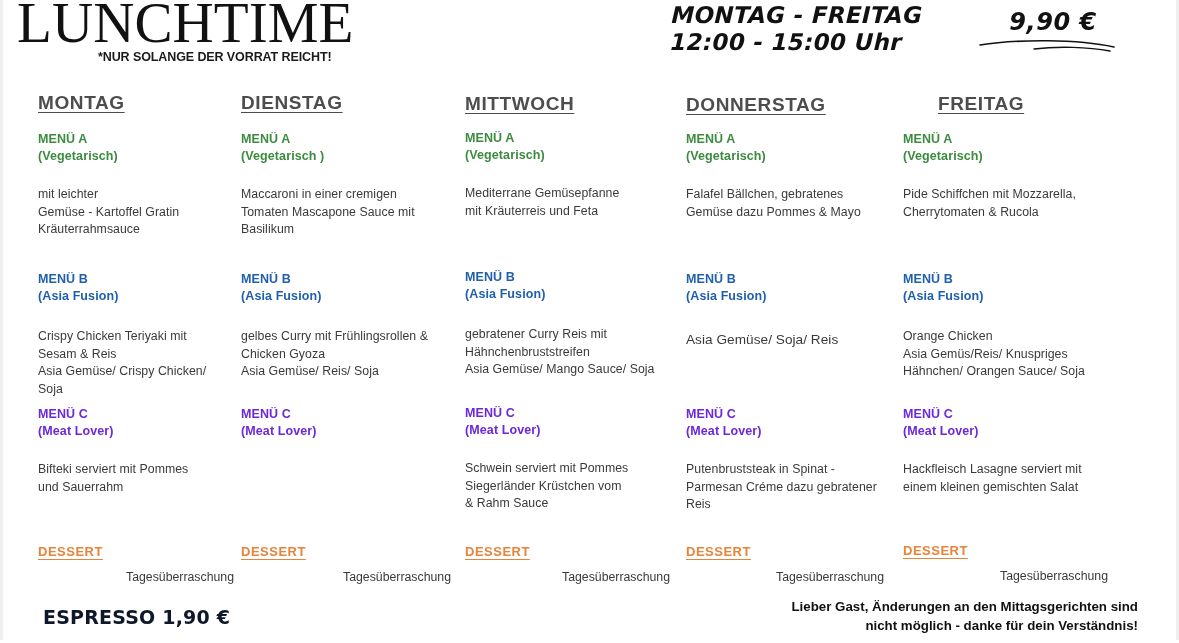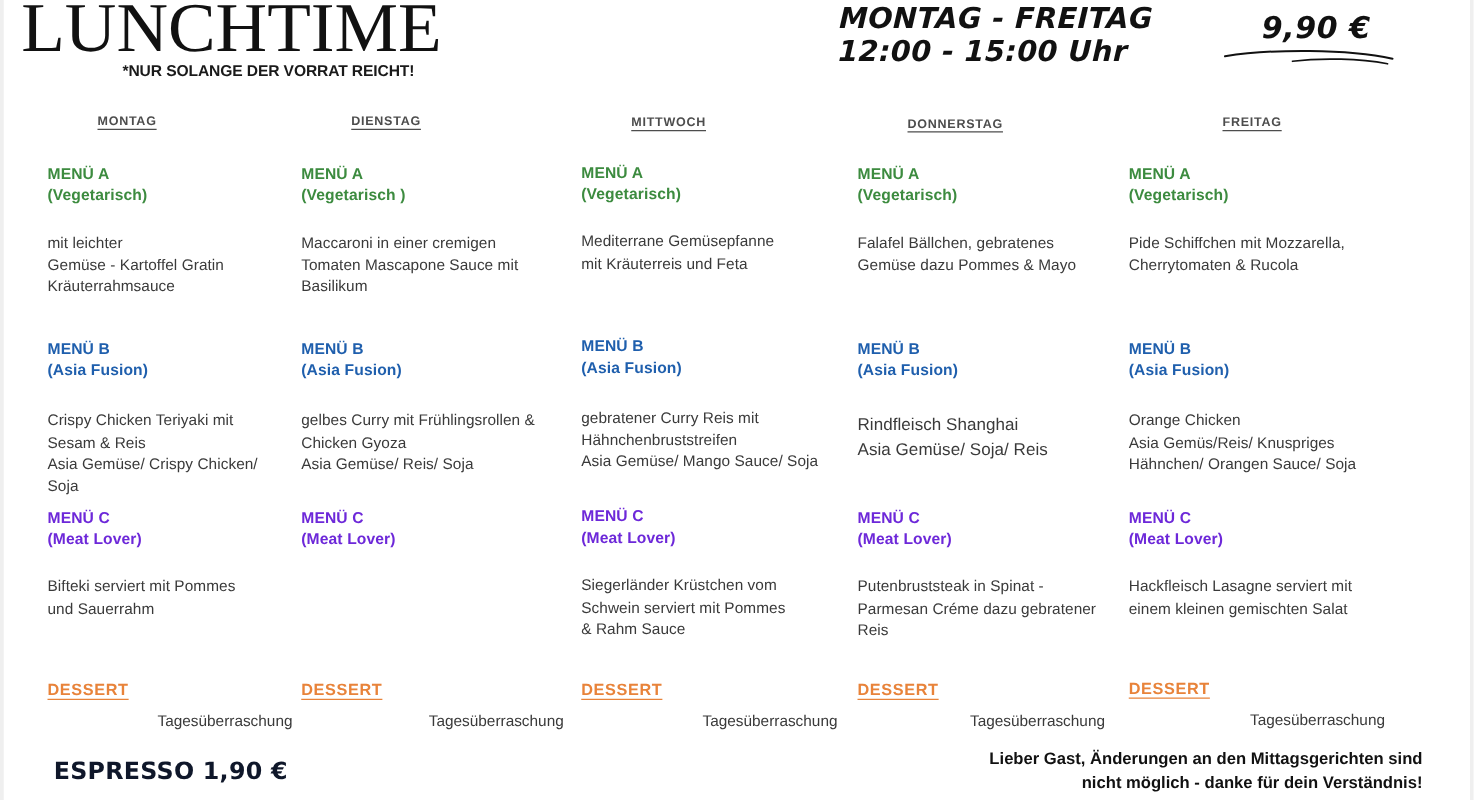--- a/index.html
+++ b/index.html
@@ -98,28 +98,27 @@
     top: 0;
   }
   .col-0 { left: 35px;  width: 196px; }
   .col-1 { left: 238px; width: 210px; }
   .col-2 { left: 462px; width: 205px; }
   .col-3 { left: 683px; width: 198px; }
   .col-4 { left: 900px; width: 205px; }
 
   .day-head {
     position: absolute;
-    font-size: 10px;
+    font-size: 19px;
     font-weight: bold;
     letter-spacing: 0.6px;
     color: #4d4d4d;
     text-decoration: underline;
     text-underline-offset: 3px;
     white-space: nowrap;
-    margin-left: 40px;
   }
 
   .block { position: absolute; }
   .block-title {
     font-size: 12.5px;
     font-weight: bold;
     line-height: 16.5px;
     letter-spacing: 0.1px;
     margin: 0;
   }
@@ -313,22 +312,22 @@
           <span class="ln">Asia Gemüse/ Mango Sauce/ Soja</span>
         </p>
       </div>
 
       <div class="block" style="top:405px; width:205px;">
         <p class="block-title meat">
           <span>MENÜ C</span>
           <span class="sub">(Meat Lover)</span>
         </p>
         <p class="block-desc" style="margin-top:22px;">
+          <span class="ln">Schwein serviert mit Pommes</span>
           <span class="ln">Siegerländer Krüstchen vom</span>
-          <span class="ln">Schwein serviert mit Pommes</span>
           <span class="ln">&amp; Rahm Sauce</span>
         </p>
       </div>
 
       <div class="block" style="top:544px; width:205px;">
         <p class="dessert-title">DESSERT</p>
         <p class="dessert-desc" style="margin-top:10px;">Tagesüberraschung</p>
       </div>
     </div>
 
@@ -345,21 +344,20 @@
           <span class="ln">Gemüse dazu Pommes &amp; Mayo</span>
         </p>
       </div>
 
       <div class="block" style="top:271px; width:198px;">
         <p class="block-title asia">
           <span>MENÜ B</span>
           <span class="sub">(Asia Fusion)</span>
         </p>
         <p class="block-desc" style="margin-top:26px; font-size:13.6px; line-height:20px;">
-          <span class="ln">Rindfleisch Shanghai</span>
           <span class="ln">Asia Gemüse/ Soja/ Reis</span>
         </p>
       </div>
 
       <div class="block" style="top:406px; width:204px;">
         <p class="block-title meat">
           <span>MENÜ C</span>
           <span class="sub">(Meat Lover)</span>
         </p>
         <p class="block-desc" style="margin-top:22px;">

